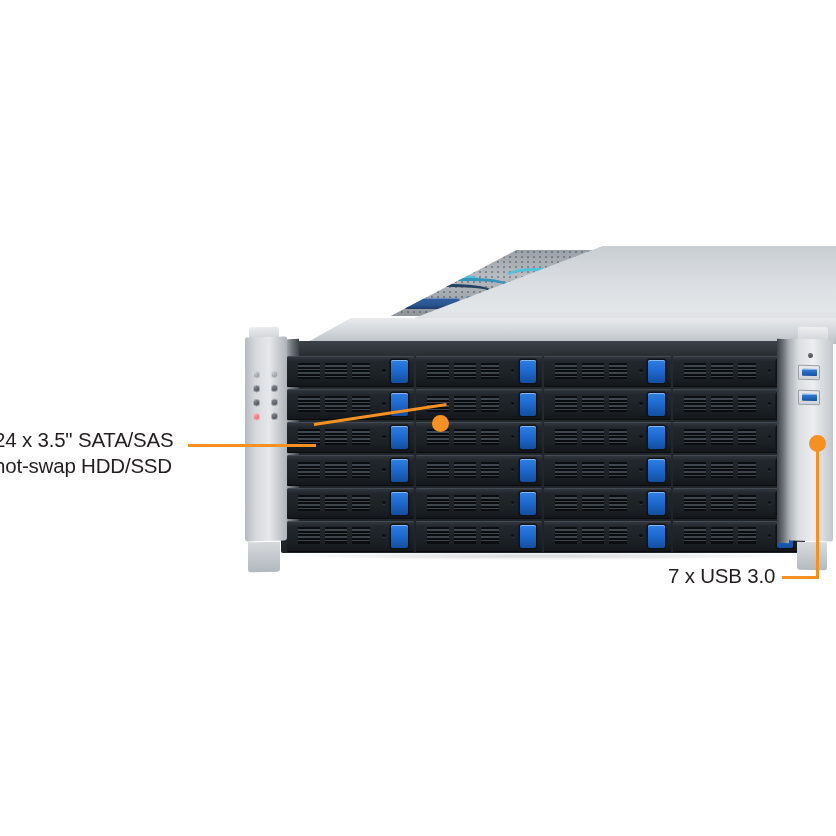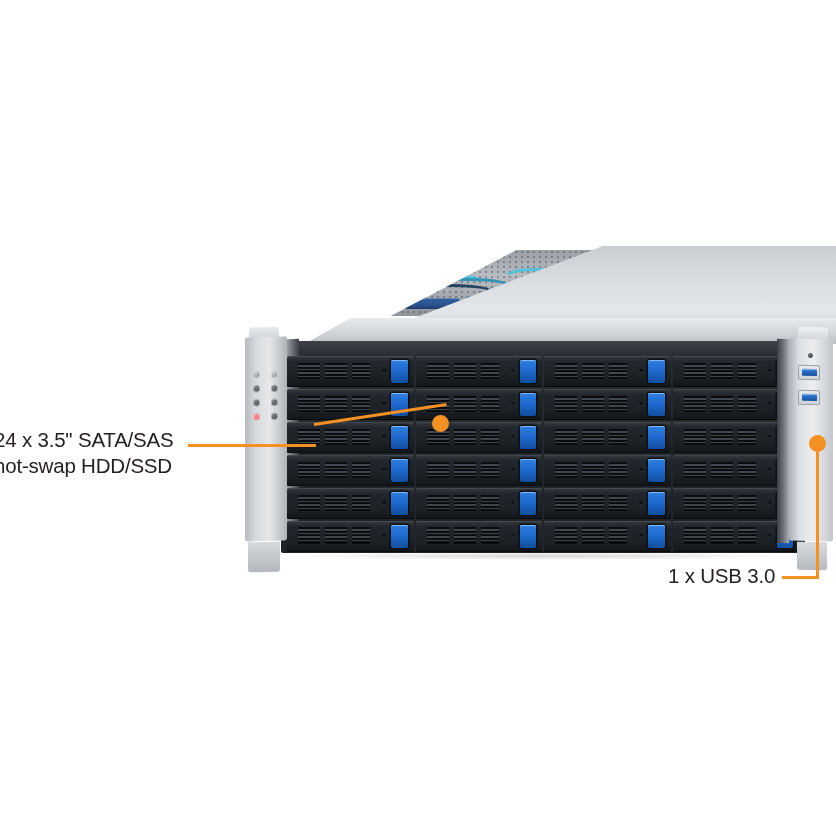--- a/index.html
+++ b/index.html
@@ -613,15 +613,15 @@
   <div class="leader" id="hdd-leader-diag"></div>
   <div class="leader-dot" id="hdd-leader-dot"></div>
 
   <div class="callout-text" id="hdd-callout-text"><span>24 x 3.5" SATA/SAS</span>
 <span>hot-swap HDD/SSD</span></div>
 
   <div class="leader-dot" id="usb-leader-dot"></div>
   <div class="leader" id="usb-leader-v"></div>
   <div class="leader" id="usb-leader-h"></div>
 
-  <div class="callout-text" id="usb-callout-text">1 x USB 3.0</div>
+  <div class="callout-text" id="usb-callout-text">7 x USB 3.0</div>
 
 </div>
 
 </body></html>

